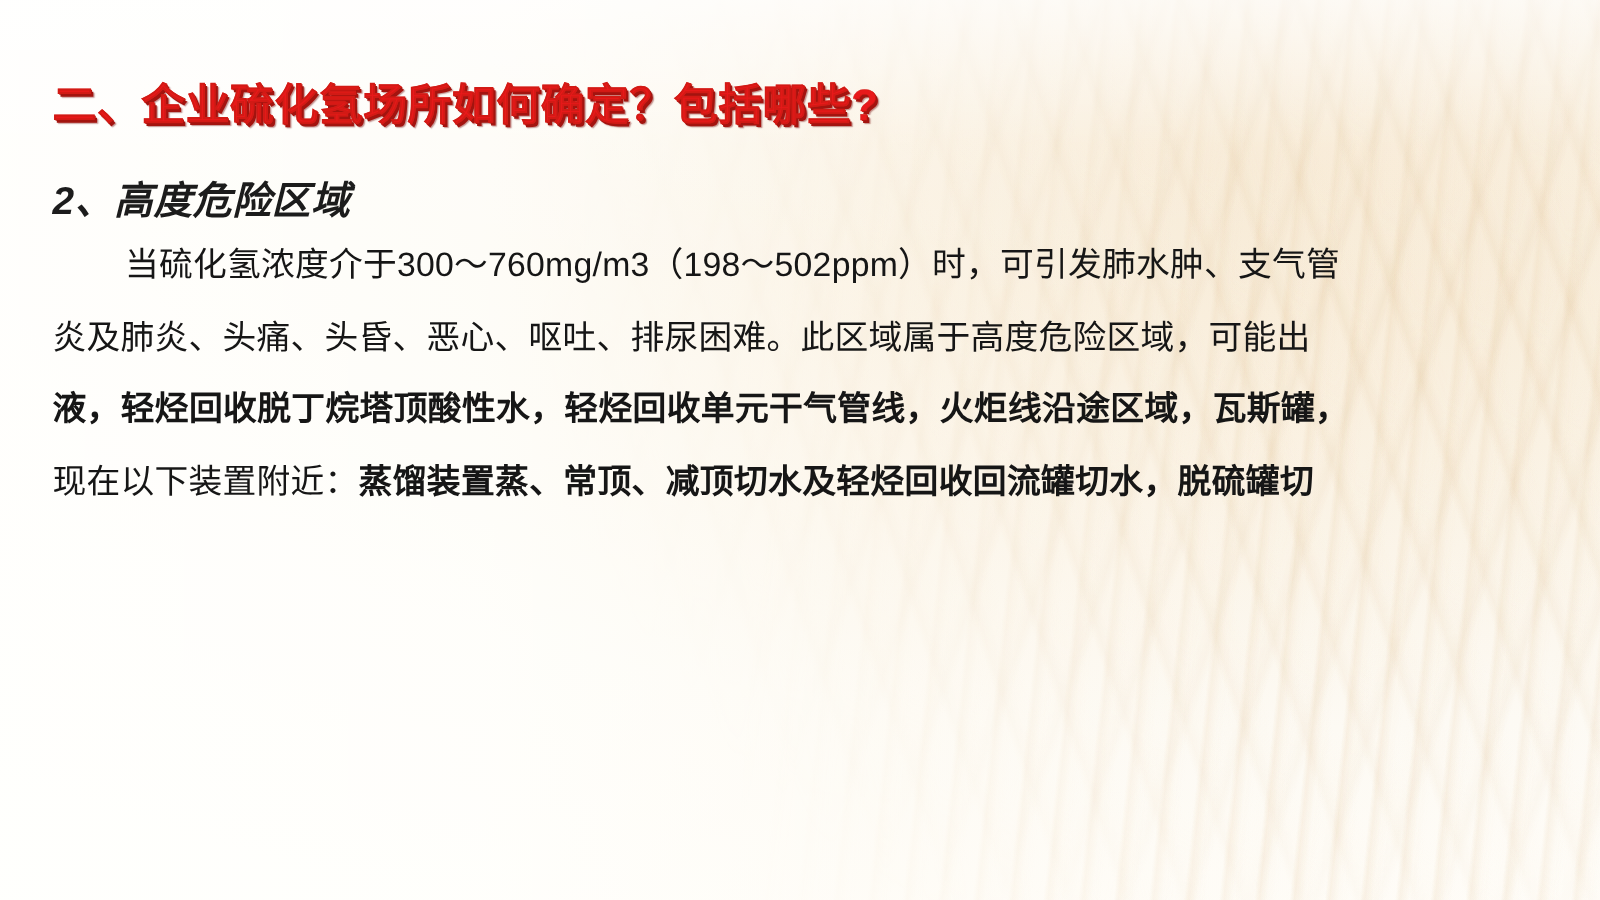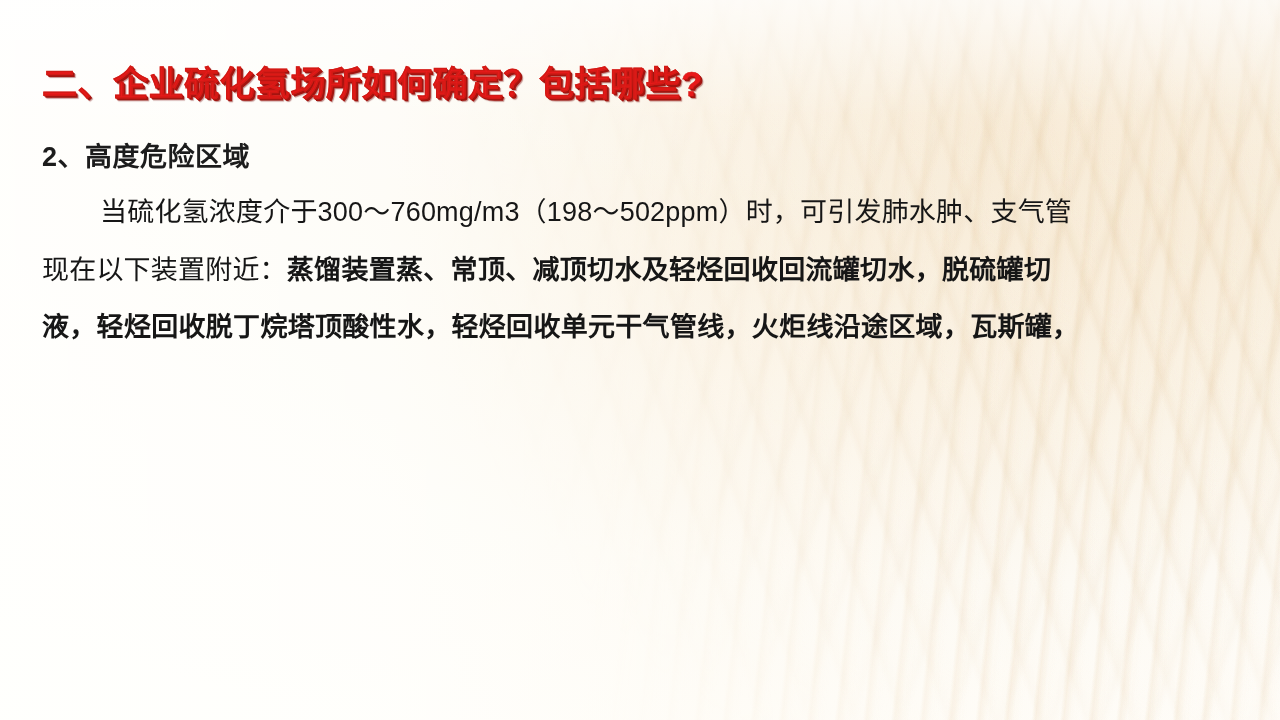--- a/index.html
+++ b/index.html
@@ -91,25 +91,26 @@
        2px 2px 0 #a3140f,
        1px 1px 0 #c4160f,
        3px 3px 1px rgba(120,12,8,0.45);
     -webkit-text-stroke:0.4px #d21a15;
   }
 
   
   .sub-heading {
     position:absolute;
     left:42px; top:135px;
-    font-size:27px;
+    font-size:31px;
     font-weight:bold;
     color:#1c1c1c;
     letter-spacing:0.5px;
     white-space:nowrap;
+    font-style:italic;
   }
 
   
   .body-block {
     position:absolute;
     left:42px; top:184px;
     width:1200px;
   }
 
   .body-line {
@@ -142,24 +143,25 @@
   <div class="content">
 
     <h1 class="slide-title">二、企业硫化氢场所如何确定？包括哪些?</h1>
 
     <h2 class="sub-heading">2、高度危险区域</h2>
 
     <div class="body-block">
 
       <div class="body-line indent">当硫化氢浓度介于300～760mg/m3（198～502ppm）时，可引发肺水肿、支气管</div>
 
+      <div class="body-line">炎及肺炎、头痛、头昏、恶心、呕吐、排尿困难。此区域属于高度危险区域，可能出</div>
+
+      <div class="body-line bold">液，轻烃回收脱丁烷塔顶酸性水，轻烃回收单元干气管线，火炬线沿途区域，瓦斯罐，</div>
 
       <div class="body-line"><span>现在以下装置附近：</span><span class="seg-bold">蒸馏装置蒸、常顶、减顶切水及轻烃回收回流罐切水，脱硫罐切</span></div>
-
-      <div class="body-line bold">液，轻烃回收脱丁烷塔顶酸性水，轻烃回收单元干气管线，火炬线沿途区域，瓦斯罐，</div>
 
 
 
       <div class="para-gap"></div>
 
 
 
     </div>
   </div>
 </div>

